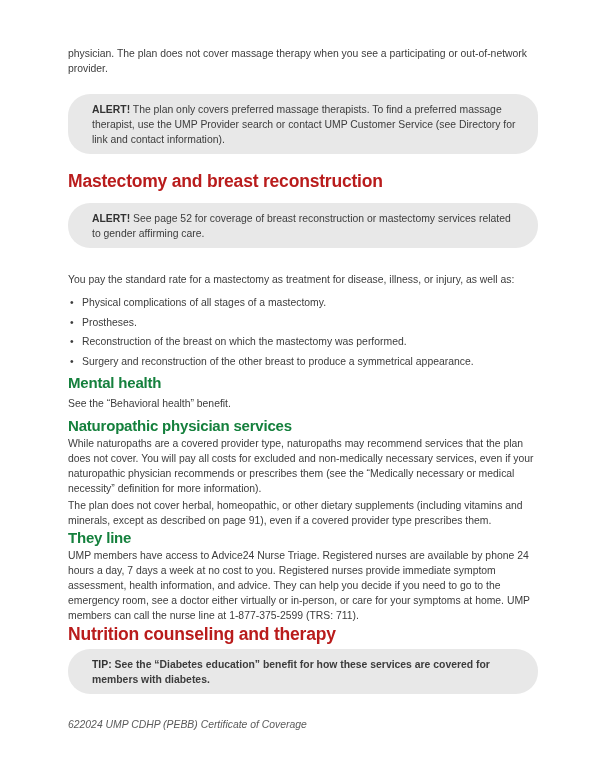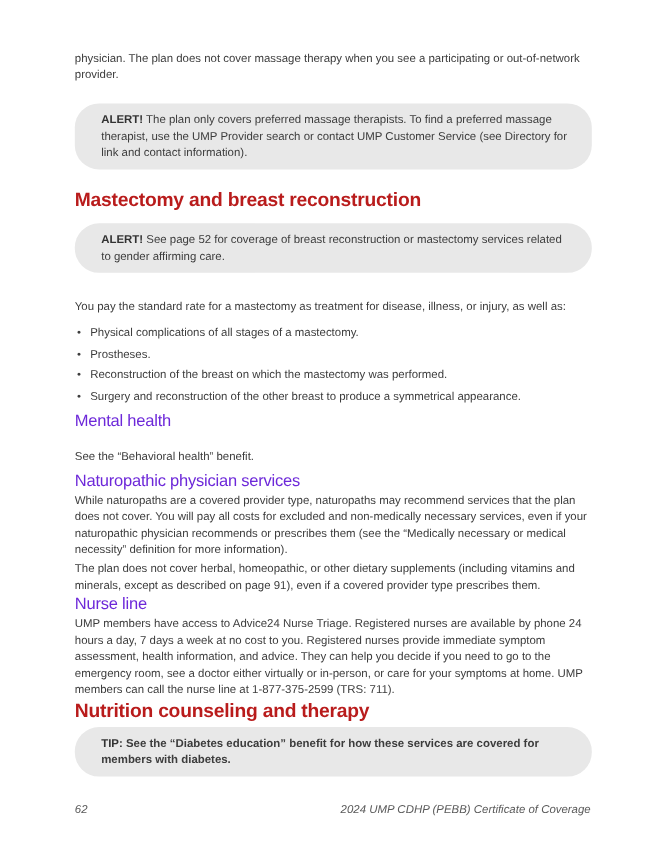--- a/index.html
+++ b/index.html
@@ -37,22 +37,22 @@
     font-size: 17.5px;
     line-height: 22px;
     font-weight: bold;
     color: #b91c1c;
     letter-spacing: -0.2px;
   }
   .h-sm {
     margin: 0;
     font-size: 15px;
     line-height: 19px;
-    font-weight: normal;
-    color: #6d28d9;
+    font-weight: bold;
+    color: #15803d;
     letter-spacing: -0.2px;
   }
   .h-mastectomy { margin-top: 16px; }
   .alert-mastectomy { margin-top: 11px; }
   .p-you-pay { margin-top: 24px; }
   ul.bullets {
     list-style: none;
     margin: 8px 0 0 0;
     padding: 0;
   }
@@ -66,39 +66,37 @@
   }
   ul.bullets li::before {
     content: "\2022";
     position: absolute;
     left: 2px;
     top: 0;
     font-size: 10.4px;
     color: #3c3c3c;
   }
   .h-mental { margin-top: 3px; }
-  .p-see { margin-top: 16px; }
+  .p-see { margin-top: 4px; }
   .h-naturopathic { margin-top: 5px; }
   .p-nat1 { margin-top: 1px; }
   .p-nat2 { margin-top: 2px; }
   .h-nurse { margin-top: 0; }
   .p-nurse { margin-top: 1px; }
   .h-nutrition { margin-top: 0; }
   .tip-box { margin-top: 4px; font-weight: bold; }
   .footer {
     position: absolute;
     left: 68px;
     right: 63px;
     top: 719px;
     display: flex;
-    justify-content: space-between;
     font-size: 10.4px;
     font-style: italic;
     color: #5a5a5a;
-    margin-top: 12px;
   }
 </style>
 </head>
 <body>
 
 <div class="page">
   <div class="content">
 
     <p class="body-text intro">physician. The plan does not cover massage therapy when you see a participating or out-of-network provider.</p>
 
@@ -121,21 +119,21 @@
       <li>Surgery and reconstruction of the other breast to produce a symmetrical appearance.</li>
     </ul>
 
     <h3 class="h-sm h-mental">Mental health</h3>
     <p class="body-text p-see">See the “Behavioral health” benefit.</p>
 
     <h3 class="h-sm h-naturopathic">Naturopathic physician services</h3>
     <p class="body-text p-nat1">While naturopaths are a covered provider type, naturopaths may recommend services that the plan does not cover. You will pay all costs for excluded and non-medically necessary services, even if your naturopathic physician recommends or prescribes them (see the “Medically necessary or medical necessity” definition for more information).</p>
     <p class="body-text p-nat2">The plan does not cover herbal, homeopathic, or other dietary supplements (including vitamins and minerals, except as described on page 91), even if a covered provider type prescribes them.</p>
 
-    <h3 class="h-sm h-nurse">Nurse line</h3>
+    <h3 class="h-sm h-nurse">They line</h3>
     <p class="body-text p-nurse">UMP members have access to Advice24 Nurse Triage. Registered nurses are available by phone 24 hours a day, 7 days a week at no cost to you. Registered nurses provide immediate symptom assessment, health information, and advice. They can help you decide if you need to go to the emergency room, see a doctor either virtually or in-person, or care for your symptoms at home. UMP members can call the nurse line at 1-877-375-2599 (TRS: 711).</p>
 
     <h2 class="h-lg h-nutrition">Nutrition counseling and therapy</h2>
 
     <div class="gray-box tip-box">
       <p class="body-text"><b>TIP:</b> <span>See the “Diabetes education” benefit for how these services are covered for members with diabetes.</span></p>
     </div>
 
   </div>
 

